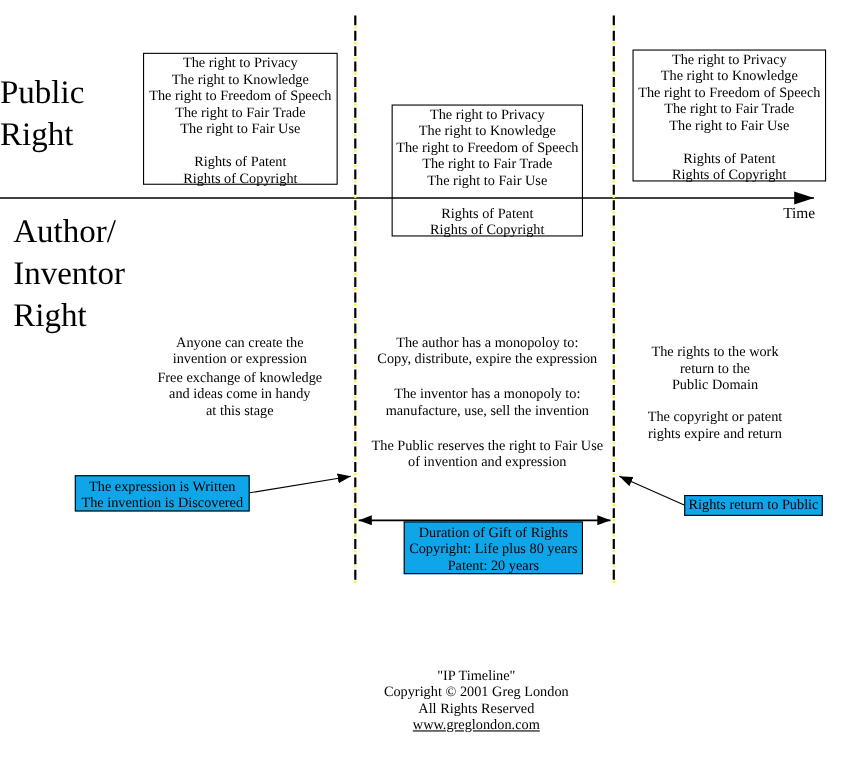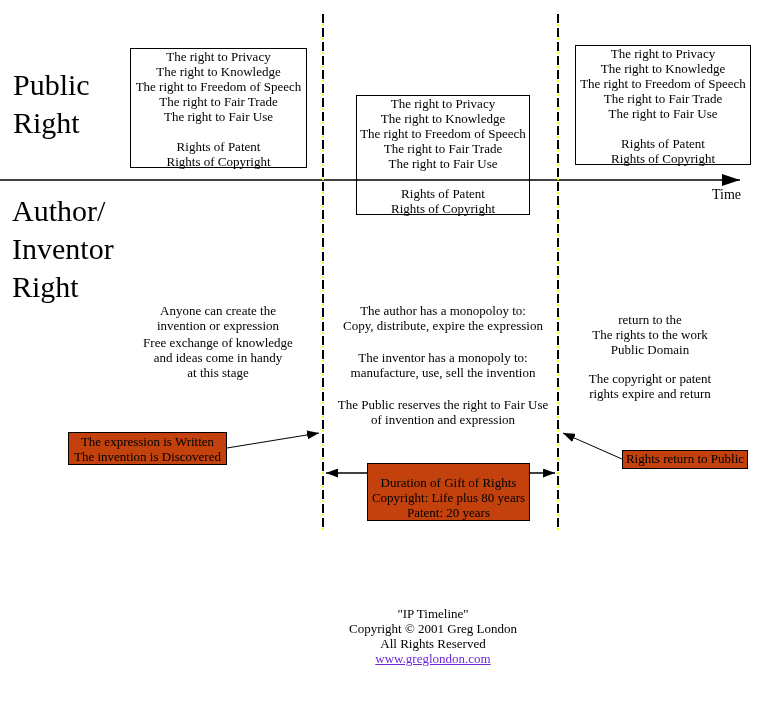--- a/index.html
+++ b/index.html
@@ -13,25 +13,25 @@
   .rights-box {
     position:absolute; border:1px solid #000; text-align:center;
     font-size:13px; line-height:15px; padding-top:0; background:transparent;
   }
   .ln { min-height:15px; }
   .note {
     position:absolute; text-align:center; font-size:13px; line-height:15px;
   }
   .callout {
     position:absolute; border:1px solid #000; text-align:center;
-    font-size:13px; line-height:15px; background:#c2410c;
+    font-size:13px; line-height:15px; background:#0ea5e9;
   }
   .time-label { position:absolute; font-size:14px;text-align:right; }
   .footer { position:absolute; text-align:center; font-size:13px; line-height:15px; }
-  .footer a { color:#6d28d9; text-decoration:underline; }
+  .footer a { color:#000000; text-decoration:underline; }
 </style>
 </head>
 <body>
 
 <div class="canvas">
 
   <svg class="lines" width="766" height="703">
     <defs>
       <marker id="arrS" markerWidth="12" markerHeight="9" refX="12" refY="4.5" orient="auto-start-reverse" markerUnits="userSpaceOnUse">
         <polygon points="0,0 12,4.5 0,9" fill="#000"></polygon>
@@ -47,21 +47,21 @@
     <line x1="323" y1="14" x2="323" y2="532" stroke="#ffff00" stroke-width="2" stroke-dasharray="2 12" stroke-dashoffset="-10"></line>
     <line x1="558" y1="14" x2="558" y2="532" stroke="#000" stroke-width="2" stroke-dasharray="9 5"></line>
     <line x1="558" y1="14" x2="558" y2="532" stroke="#ffff00" stroke-width="2" stroke-dasharray="2 12" stroke-dashoffset="-10"></line>
 
     <line x1="227" y1="448" x2="319" y2="433" stroke="#000" stroke-width="1" marker-end="url(#arrS)"></line>
     <line x1="622" y1="459" x2="563" y2="433" stroke="#000" stroke-width="1" marker-end="url(#arrS)"></line>
 
     <line x1="326" y1="473" x2="555" y2="473" stroke="#000" stroke-width="1.5" marker-start="url(#arrS)" marker-end="url(#arrS)"></line>
   </svg>
 
-  <div class="biglabel" style="left:13px;top:66px">
+  <div class="biglabel" style="left:0;top:66px">
     <div class="ln">Public</div>
     <div class="ln">Right</div>
   </div>
   <div class="biglabel" style="left:12px;top:192px">
     <div class="ln">Author/</div>
     <div class="ln">Inventor</div>
     <div class="ln">Right</div>
   </div>
 
   <div class="time-label" style="left:712px;top:187px">Time</div>
@@ -116,37 +116,37 @@
   <div class="note" style="left:330px;top:350px;width:226px">
     <div class="ln">The inventor has a monopoly to:</div>
     <div class="ln">manufacture, use, sell the invention</div>
   </div>
   <div class="note" style="left:330px;top:397px;width:226px">
     <div class="ln">The Public reserves the right to Fair Use</div>
     <div class="ln">of invention and expression</div>
   </div>
 
   <div class="note" style="left:570px;top:312px;width:160px">
+    <div class="ln">The rights to the work</div>
     <div class="ln">return to the</div>
-    <div class="ln">The rights to the work</div>
     <div class="ln">Public Domain</div>
   </div>
   <div class="note" style="left:570px;top:371px;width:160px">
     <div class="ln">The copyright or patent</div>
     <div class="ln">rights expire and return</div>
   </div>
 
   <div class="callout" style="left:68px;top:432px;width:157px;height:30px;padding-top:1px">
     <div class="ln">The expression is Written</div>
     <div class="ln">The invention is Discovered</div>
   </div>
   <div class="callout" style="left:622px;top:450px;width:124px;height:17px;line-height:16px">
     <div>Rights return to Public</div>
   </div>
-  <div class="callout" style="left:367px;top:463px;width:161px;height:45px;padding-top:11px">
+  <div class="callout" style="left:367px;top:474px;width:161px;height:45px;padding-top:1px">
     <div class="ln">Duration of Gift of Rights</div>
     <div class="ln">Copyright: Life plus 80 years</div>
     <div class="ln">Patent: 20 years</div>
   </div>
 
   <div class="footer" style="left:308px;top:606px;width:250px">
     <div class="ln">"IP Timeline"</div>
     <div class="ln">Copyright © 2001 Greg London</div>
     <div class="ln">All Rights Reserved</div>
     <div class="ln">

